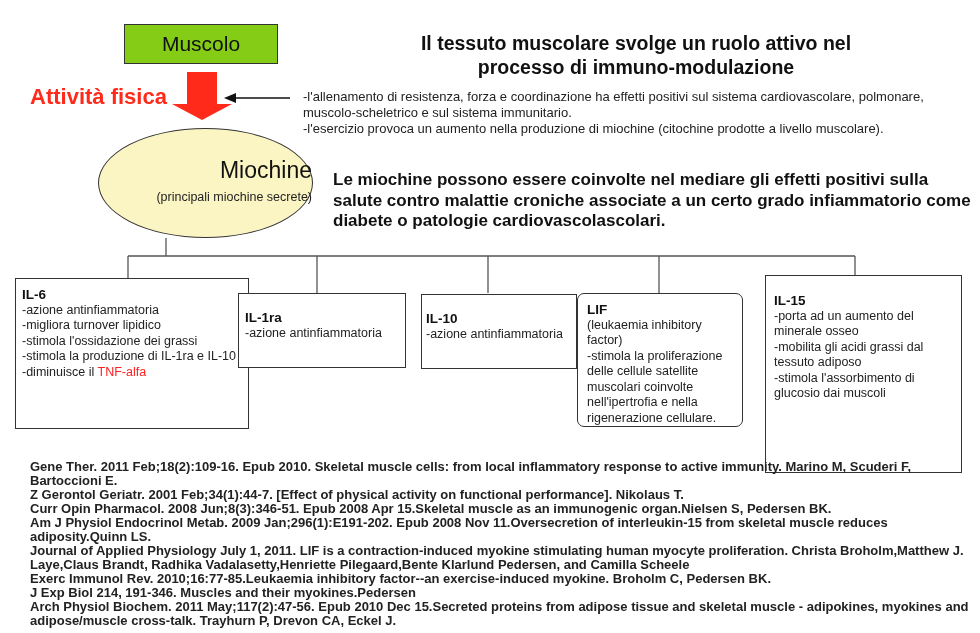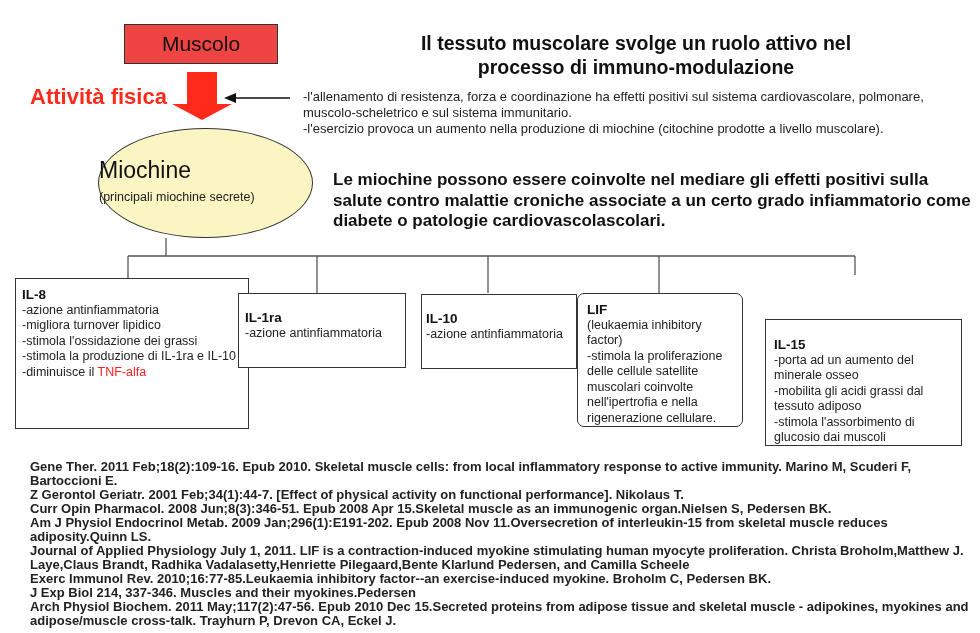--- a/index.html
+++ b/index.html
@@ -1,25 +1,25 @@
 <!DOCTYPE html>
 <html><head>
 <meta charset="utf-8">
 <style>
   html, body { margin: 0; padding: 0; background: #ffffff; }
   body { width: 980px; height: 633px; position: relative; overflow: hidden;
          font-family: "Liberation Sans", sans-serif; color: #111; }
   .abs { position: absolute; }
-  #muscle-box { left: 124px; top: 24px; width: 154px; height: 40px; background: #ef4444;
+  #muscle-box { left: 124px; top: 24px; width: 154px; height: 40px; background: #84cc16;
                 border: 1.5px solid #333; box-sizing: border-box; display: flex;
                 align-items: center; justify-content: center; font-size: 21px; }
   #activity-label { left: 30px; top: 84px; font-size: 22px; font-weight: bold; color: #ff2a1a; }
   #miochine-ellipse { left: 98px; top: 128px; width: 215px; height: 110px; border-radius: 50%;
                       background: #fbf5c4; border: 1.2px solid #333; box-sizing: border-box;
-                      text-align: left; }
+                      text-align: right; }
   #miochine-title { position: absolute; top: 28px; left: 0; right: 0; font-size: 23px; }
   #miochine-sub { position: absolute; top: 61px; left: 0; right: 0; font-size: 12.5px; color: #222; }
   #main-title { left: 330px; top: 31px; width: 612px; text-align: center; font-size: 19.5px;
                 font-weight: bold; line-height: 24px; color: #111; }
   #intro-text { left: 303px; top: 89px; width: 660px; font-size: 13px; line-height: 16px; color: #222; }
   #bold-statement { left: 333px; top: 170px; width: 640px; font-size: 17px; font-weight: bold;
                     line-height: 20.5px; color: #111; }
   .mbox { position: absolute; background: #fff; border: 1.5px solid #333; box-sizing: border-box;
           padding: 8px 6px; font-size: 12.5px; line-height: 15.5px; color: #222; }
   .mbox .hd { font-weight: bold; font-size: 13.5px; color: #111; }
@@ -67,21 +67,21 @@
 </div>
 
 <div id="intro-text" class="abs">
   <div>-l'allenamento di resistenza, forza e coordinazione ha effetti positivi sul sistema cardiovascolare, polmonare, muscolo-scheletrico e sul sistema immunitario.</div>
   <div>-l'esercizio provoca un aumento nella produzione di miochine (citochine prodotte a livello muscolare).</div>
 </div>
 
 <div id="bold-statement" class="abs">Le miochine possono essere coinvolte nel mediare gli effetti positivi sulla salute contro malattie croniche associate a un certo grado infiammatorio come diabete o patologie cardiovascolascolari.</div>
 
 <div class="mbox" style="left:15px;top:278px;width:234px;height:151px;">
-  <div class="hd">IL-8</div>
+  <div class="hd">IL-6</div>
   <div>-azione antinfiammatoria</div>
   <div>-migliora turnover lipidico</div>
   <div>-stimola l'ossidazione dei grassi</div>
   <div>-stimola la produzione di IL-1ra e IL-10</div>
   <div><span>-diminuisce il </span><span class="red">TNF-alfa</span></div>
 </div>
 
 <div class="mbox" style="left:238px;top:293px;width:168px;height:75px;padding-top:16px;">
   <div class="hd">IL-1ra</div>
   <div>-azione antinfiammatoria</div>
@@ -91,29 +91,29 @@
   <div class="hd">IL-10</div>
   <div>-azione antinfiammatoria</div>
 </div>
 
 <div class="mbox" style="left:577px;top:293px;width:166px;height:134px;padding-left:9px;padding-right:4px;border-radius:7px;">
   <div class="hd">LIF</div>
   <div>(leukaemia inhibitory factor)</div>
   <div>-stimola la proliferazione delle cellule satellite muscolari coinvolte nell'ipertrofia e nella rigenerazione cellulare.</div>
 </div>
 
-<div class="mbox" style="left:765px;top:275px;width:197px;height:127px;padding-top:17px;padding-left:8px;margin-top:44px;">
+<div class="mbox" style="left:765px;top:275px;width:197px;height:198px;padding-top:17px;padding-left:8px;">
   <div class="hd">IL-15</div>
   <div>-porta ad un aumento del minerale osseo</div>
   <div>-mobilita gli acidi grassi dal tessuto adiposo</div>
   <div>-stimola l'assorbimento di glucosio dai muscoli</div>
 </div>
 
 <div id="refs" class="abs">
   <span class="ref">Gene Ther. 2011 Feb;18(2):109-16. Epub 2010. Skeletal muscle cells: from local inflammatory response to active immunity. Marino M, Scuderi F, Bartoccioni E.</span>
   <span class="ref">Z Gerontol Geriatr. 2001 Feb;34(1):44-7. [Effect of physical activity on functional performance]. Nikolaus T.</span>
   <span class="ref">Curr Opin Pharmacol. 2008 Jun;8(3):346-51. Epub 2008 Apr 15.Skeletal muscle as an immunogenic organ.Nielsen S, Pedersen BK.</span>
   <span class="ref">Am J Physiol Endocrinol Metab. 2009 Jan;296(1):E191-202. Epub 2008 Nov 11.Oversecretion of interleukin-15 from skeletal muscle reduces adiposity.Quinn LS.</span>
   <span class="ref">Journal of Applied Physiology July 1, 2011. LIF is a contraction-induced myokine stimulating human myocyte proliferation. Christa Broholm,Matthew J. Laye,Claus Brandt, Radhika Vadalasetty,Henriette Pilegaard,Bente Klarlund Pedersen, and Camilla Scheele</span>
   <span class="ref">Exerc Immunol Rev. 2010;16:77-85.Leukaemia inhibitory factor--an exercise-induced myokine. Broholm C, Pedersen BK.</span>
-  <span class="ref">J Exp Biol 214, 337-346. Muscles and their myokines.Pedersen</span>
+  <span class="ref">J Exp Biol 214, 191-346. Muscles and their myokines.Pedersen</span>
   <span class="ref">Arch Physiol Biochem. 2011 May;117(2):47-56. Epub 2010 Dec 15.Secreted proteins from adipose tissue and skeletal muscle - adipokines, myokines and adipose/muscle cross-talk. Trayhurn P, Drevon CA, Eckel J.</span>
 </div>
 
 </body></html>

